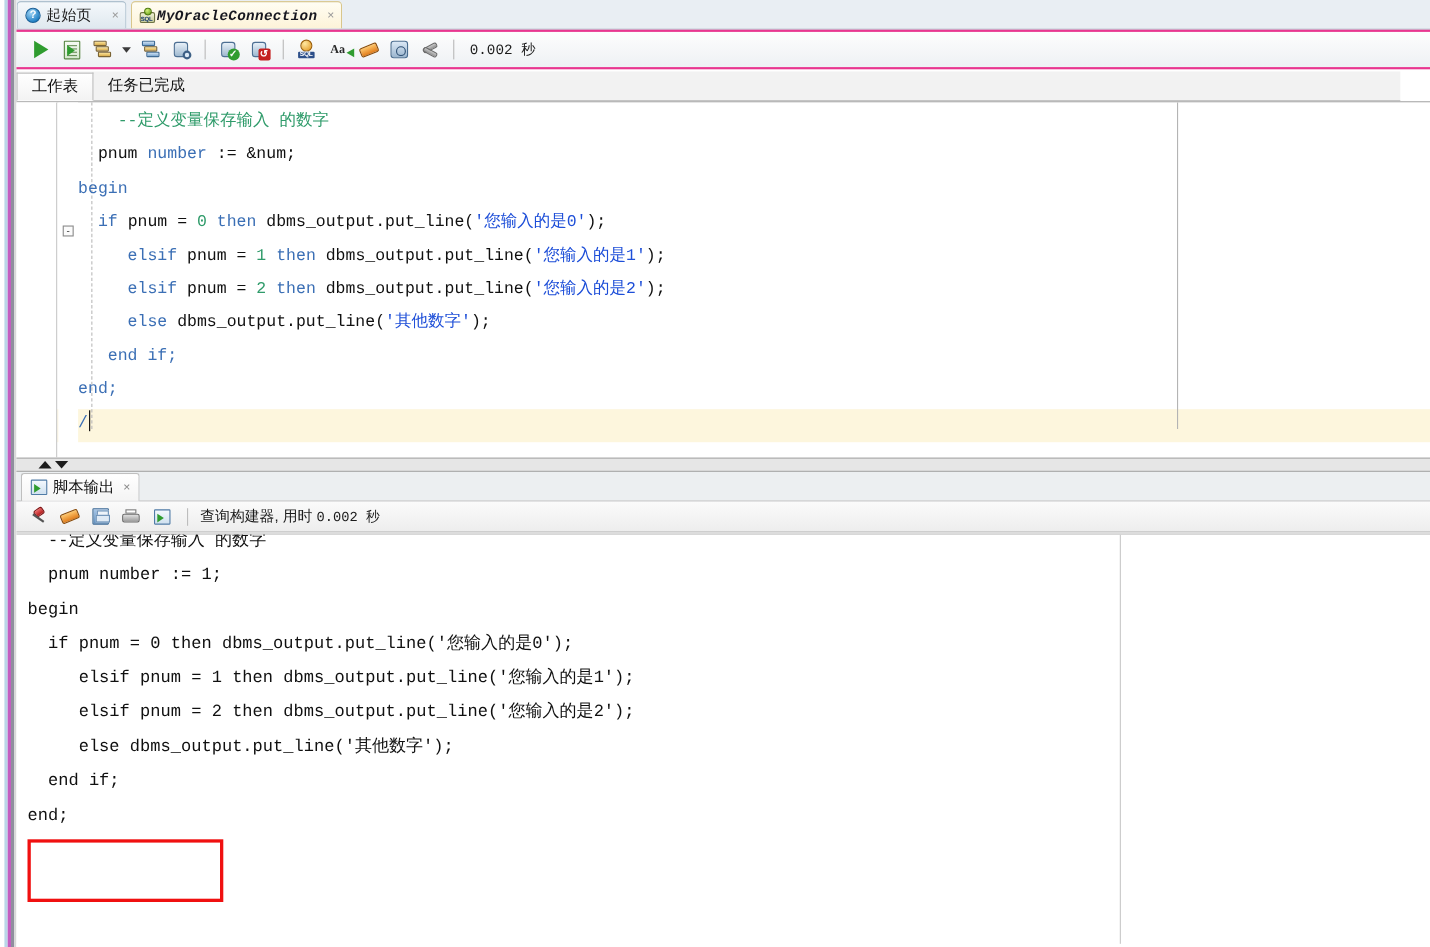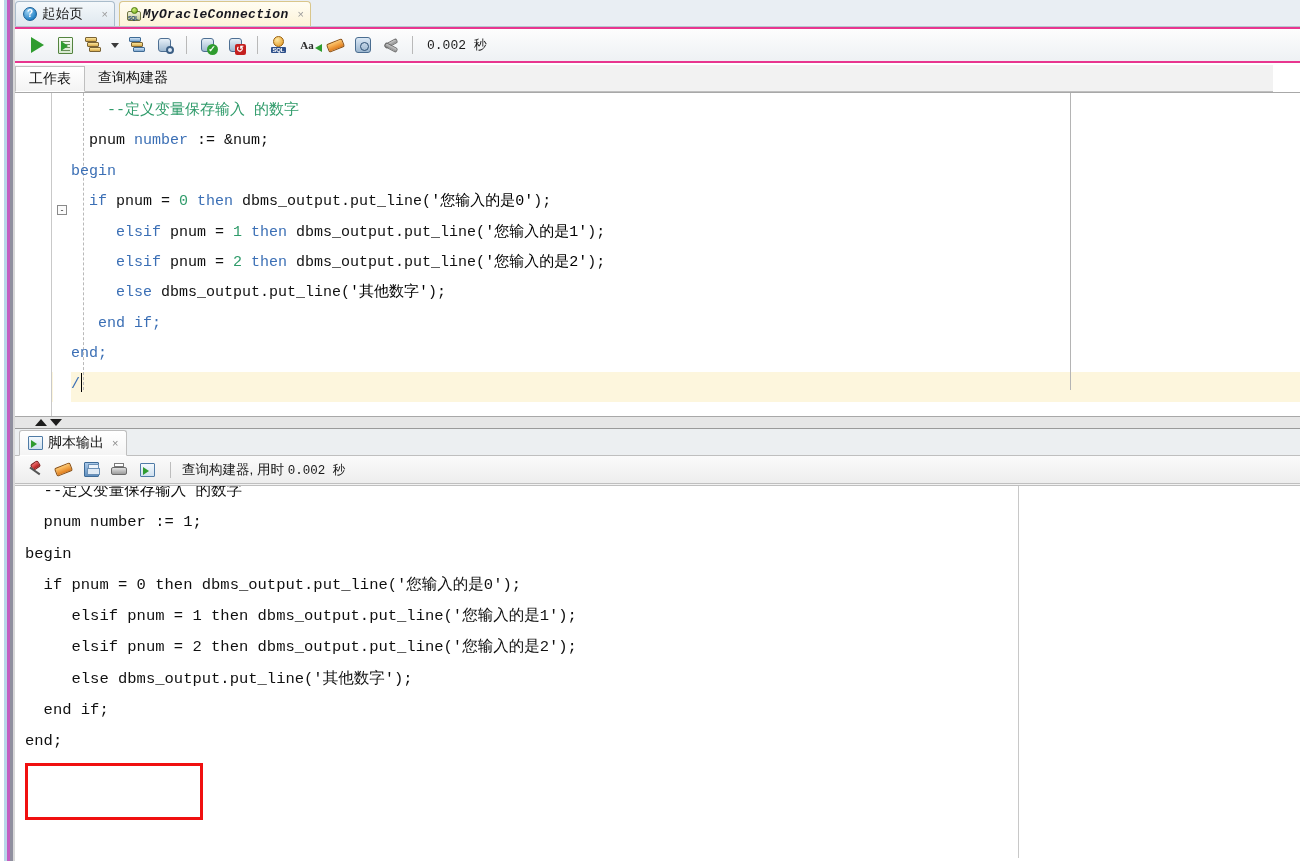--- a/index.html
+++ b/index.html
@@ -275,21 +275,21 @@
     white-space:pre; color:#101010;
   }
   .code .ln { display:block; height:30.4px; position:relative; }
   .hl-line {
     position:absolute; left:37px; width:1248px; height:30px;
     background:#fdf6dd;
   }
   .kw { color:#3b6fb5; }
   .cm { color:#2f9b6a; }
   .num { color:#2f9b6a; }
-  .str { color:#000000; }
+  .str { color:#1d4ed8; }
   .caret-bar {
     display:inline-block; width:1px; height:19px;
     background:#000; vertical-align:-4px; margin-left:1px;
   }
 
   
   .splitter {
     position:absolute; left:15px; top:416px;
     width:1285px; height:13px;
     background:#e6e6e6;
@@ -528,21 +528,21 @@
     <div class="tsep"></div>
 
     <div class="ttime">0.002 秒</div>
   </div>
 
   <div class="subtabs">
     <div class="subtab sel">
       <span>工作表</span>
     </div>
     <div class="subtab">
-      <span>查询构建器</span>
+      <span>任务已完成</span>
     </div>
   </div>
 
   <div class="editor">
     <div class="hl-line" id="hl-line" style="top: 278.6px;"></div>
     <div class="gutter-left"></div>
     <div class="gutter-fold">
       <div class="fold-box">-</div>
     </div>
     <div class="indent-guide"></div>

